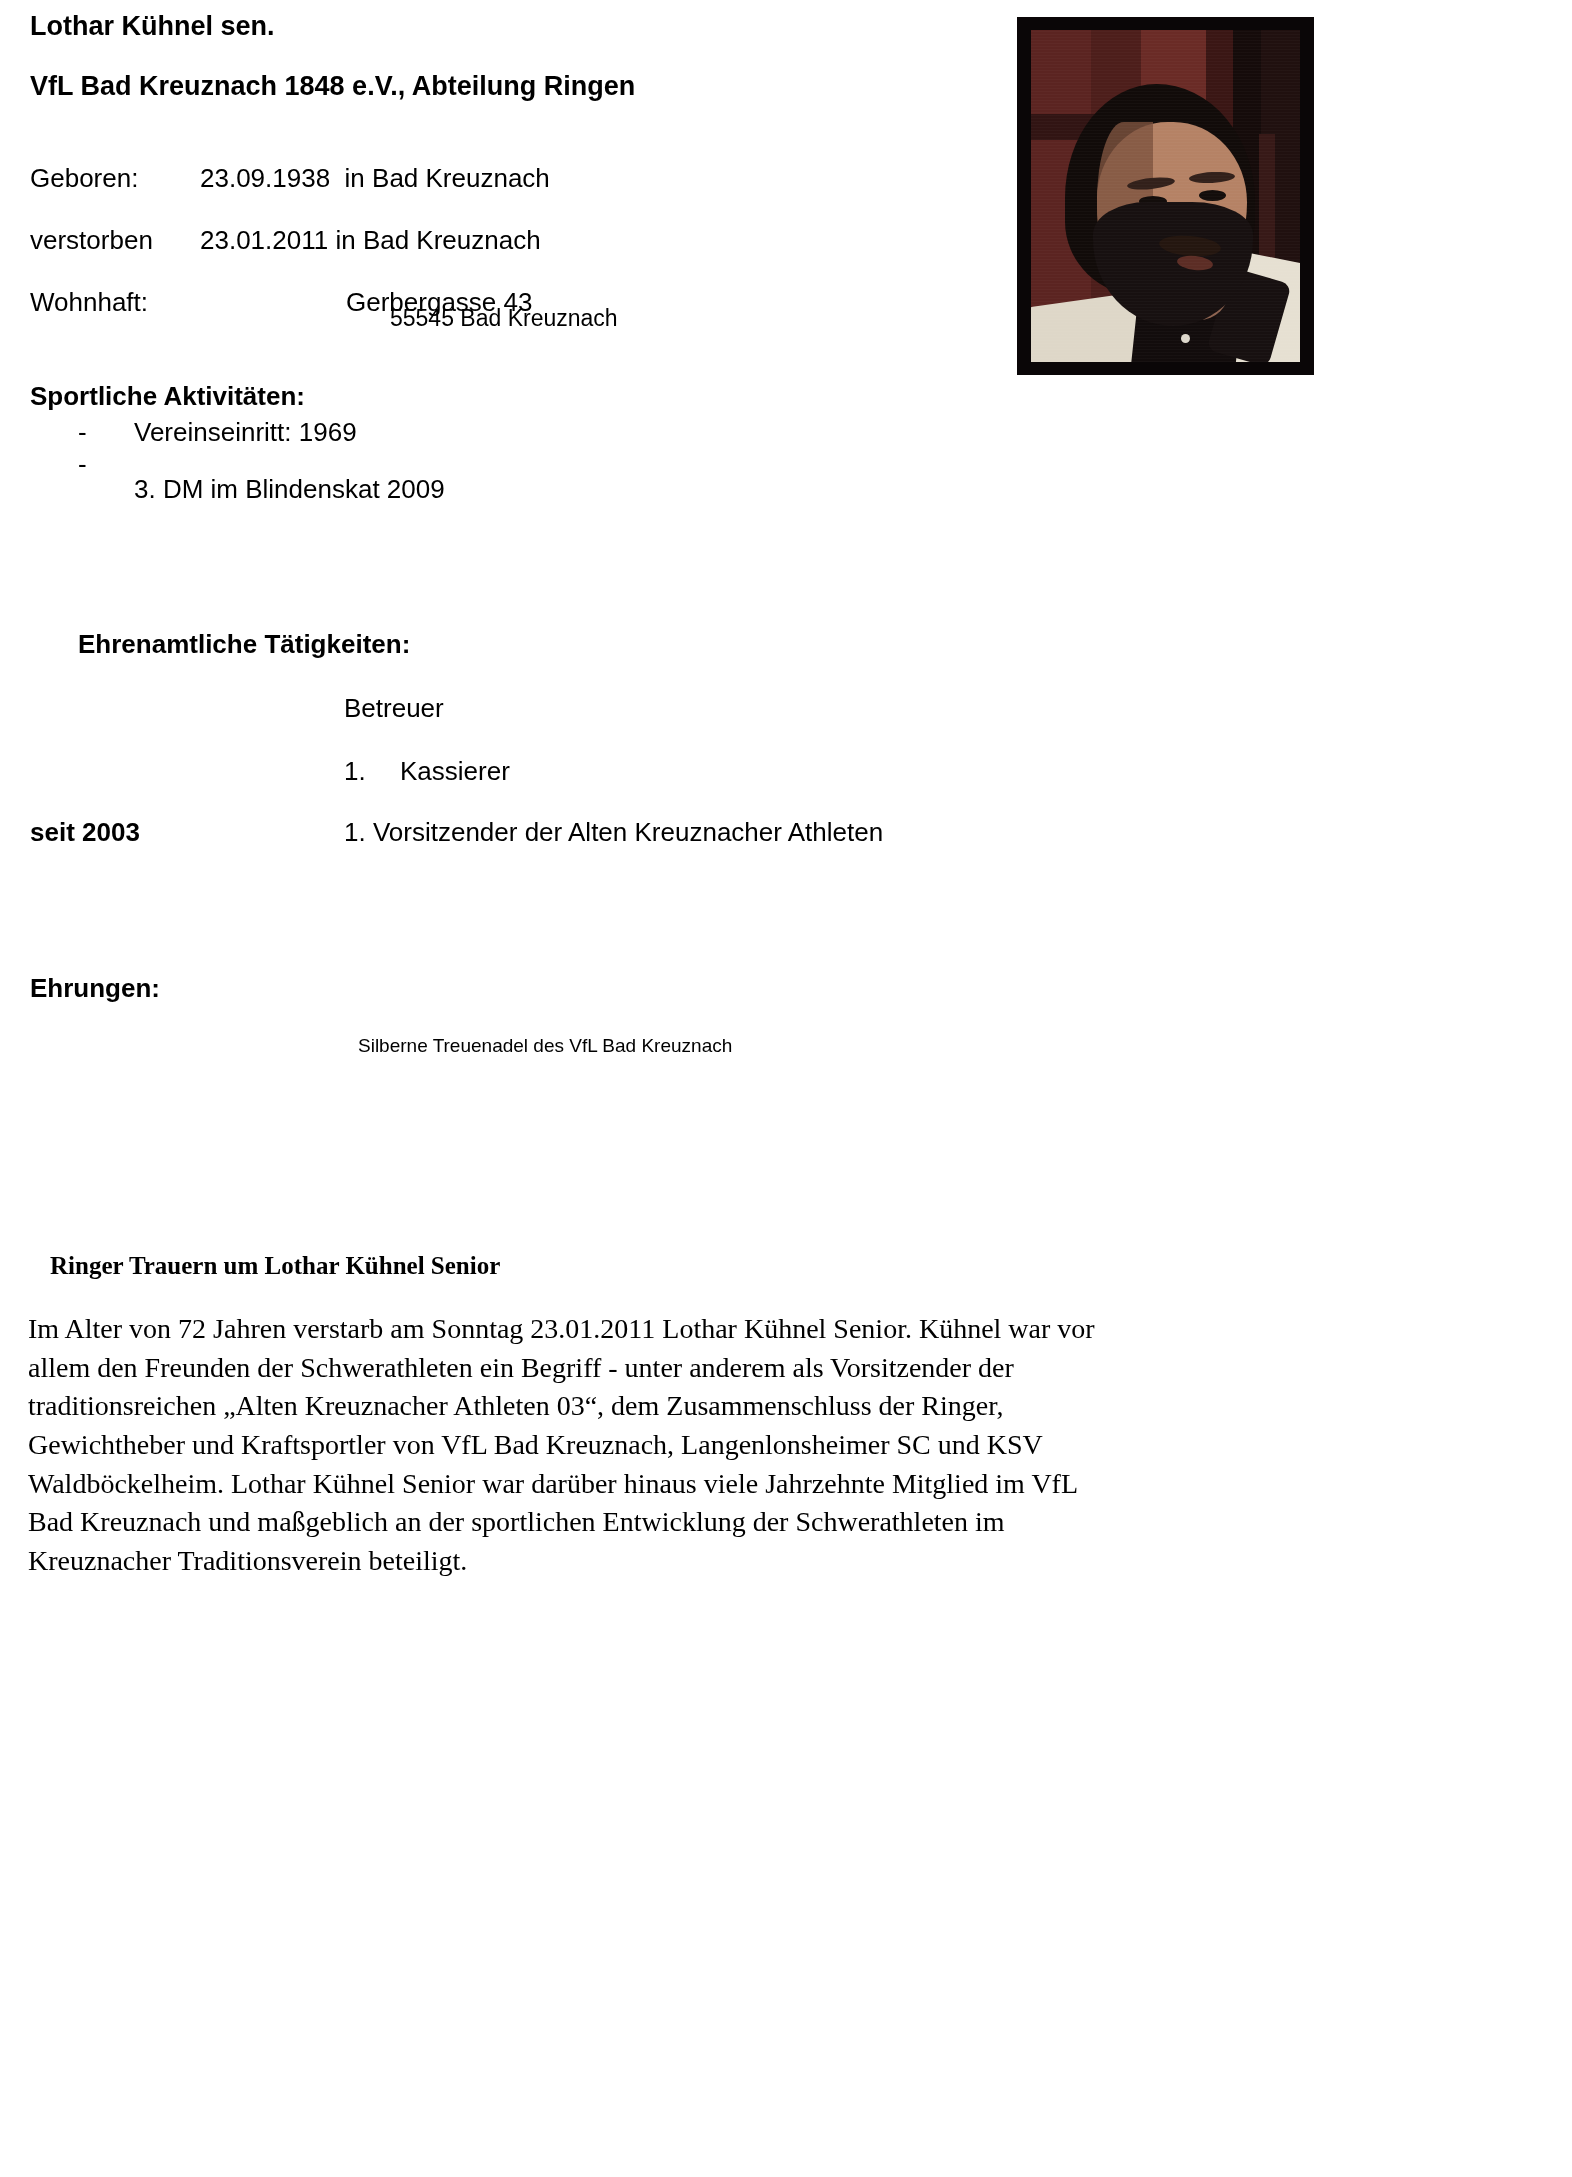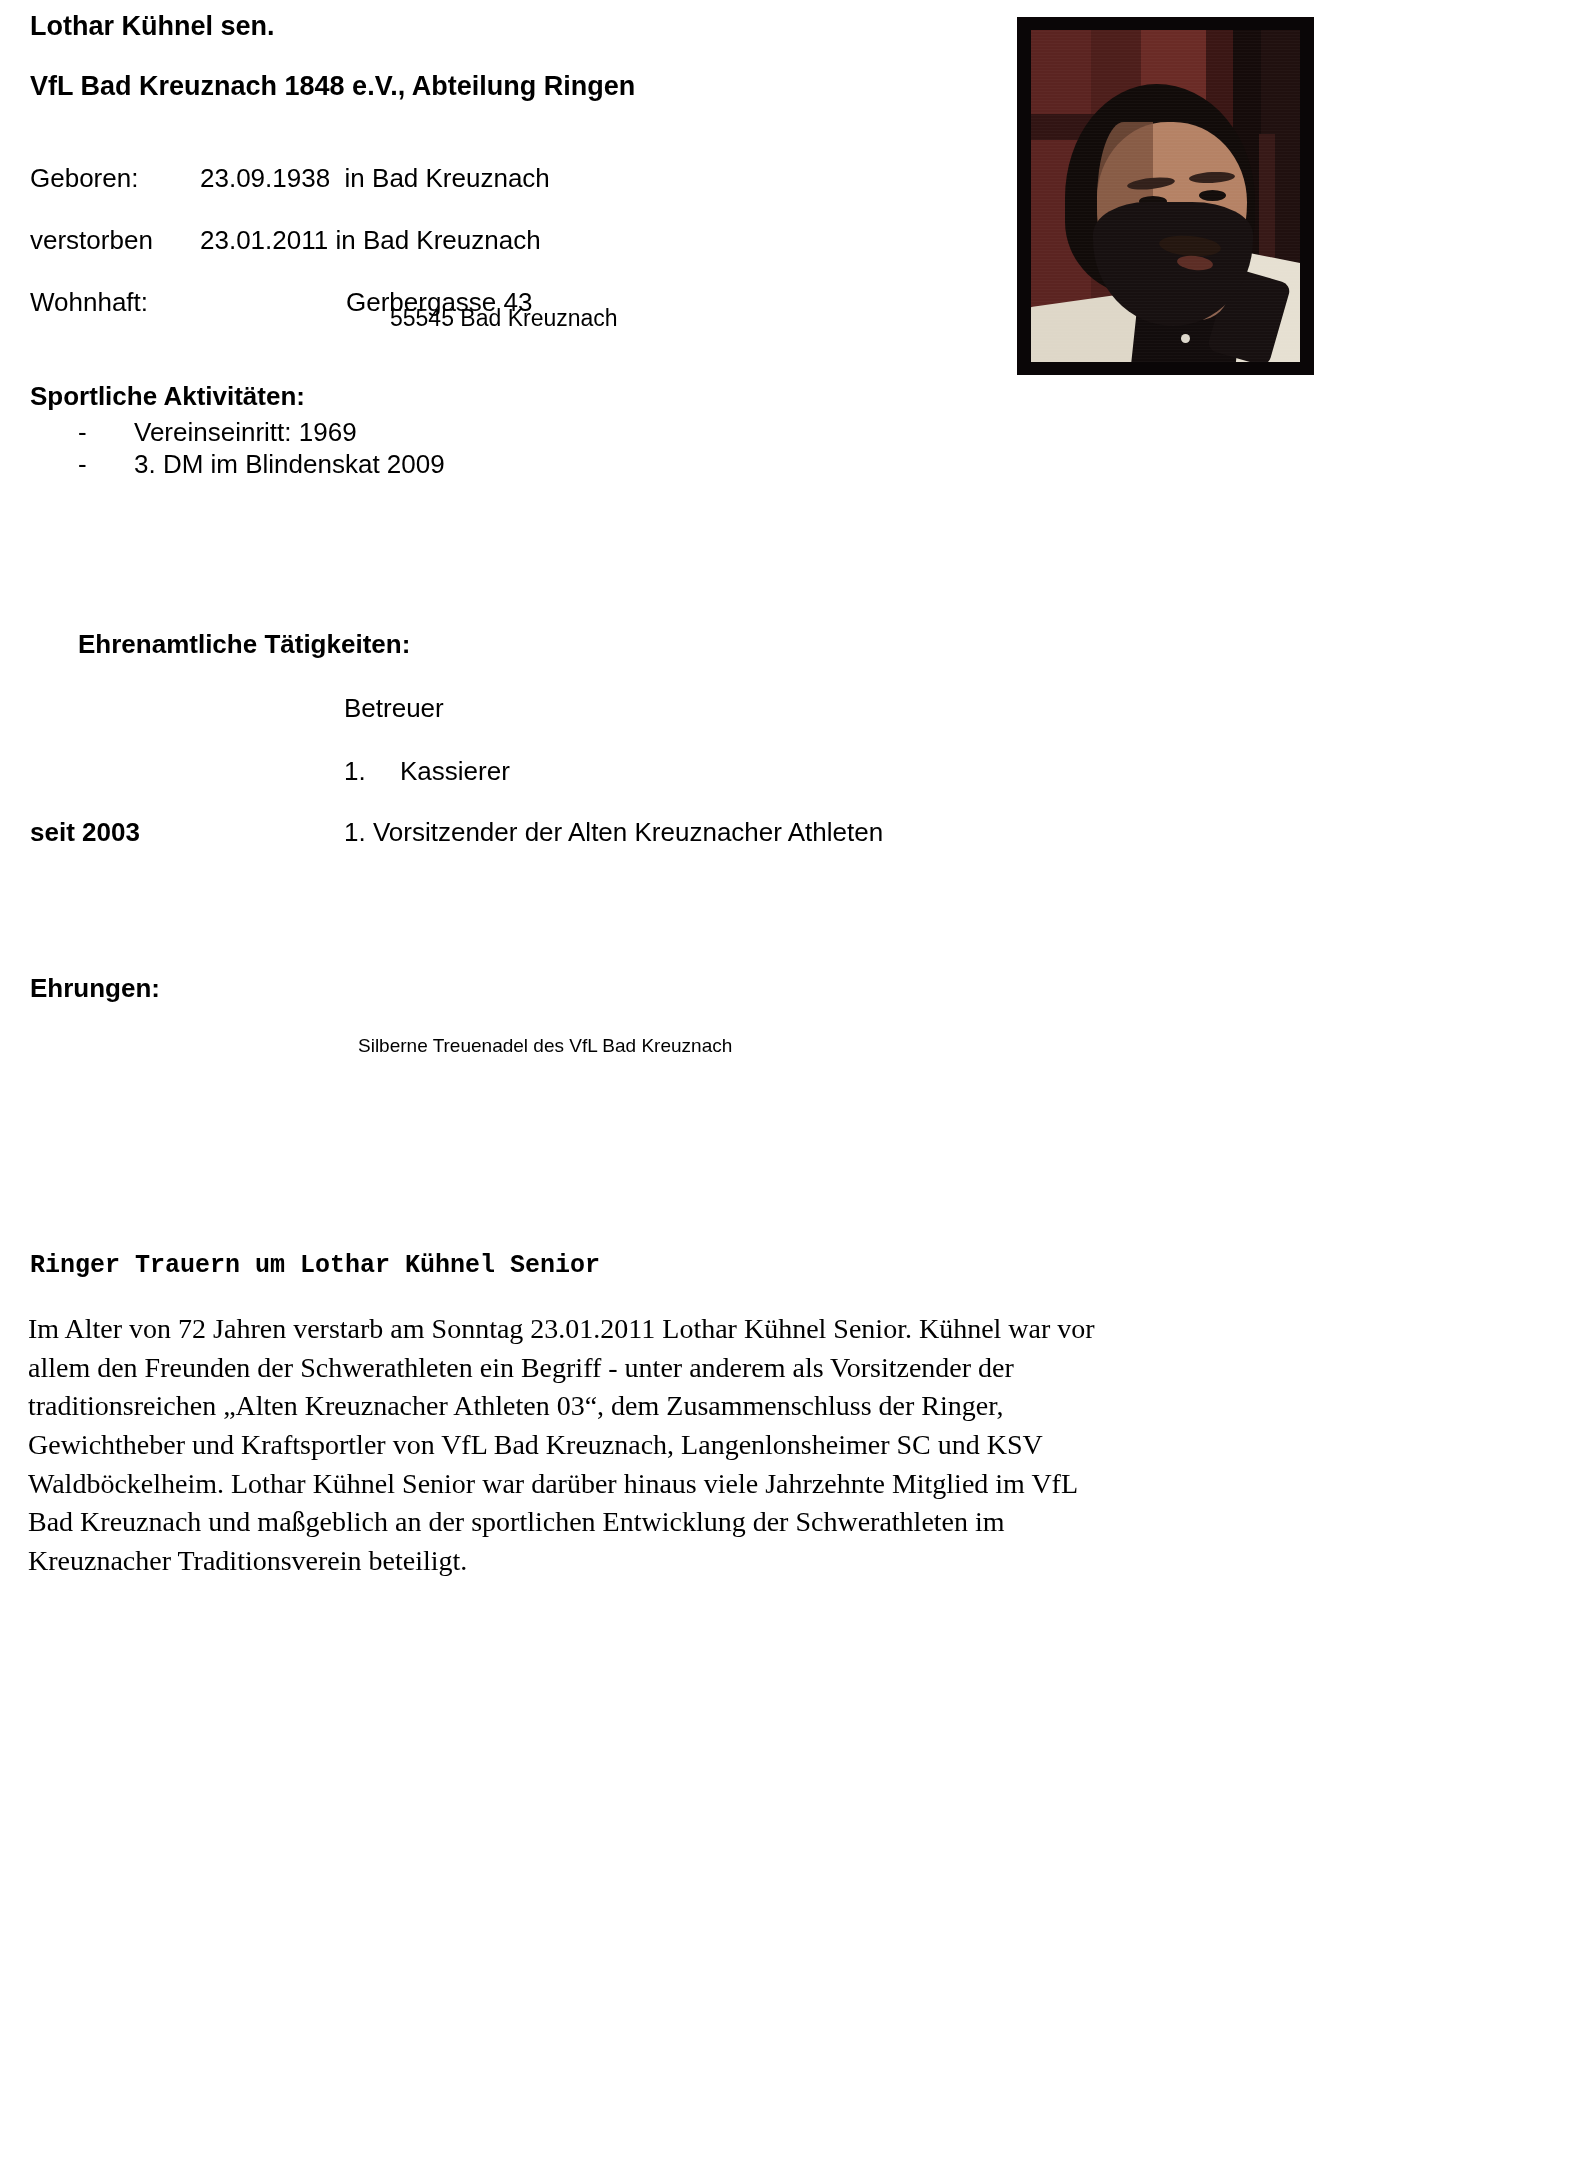--- a/index.html
+++ b/index.html
@@ -191,39 +191,39 @@
     pointer-events: none;
   }
 
   
   .txt {
     position: absolute;
     white-space: pre;
     line-height: 1.1;
   }
   .sans { font-family: "Liberation Sans", sans-serif; }
-  .serif { font-family: Liberation Mono, monospace; }
+  .serif { font-family: Liberation Serif, serif; margin-left: 20px; }
   .b { font-weight: bold; }
 
   .h-name   { left: 30px; top: 12px;  font-size: 27px; }
   .h-club   { left: 30px; top: 72px;  font-size: 27px; }
 
   .l-geb-lbl { left: 30px;  top: 164px; font-size: 26px; }
   .l-geb-val { left: 200px; top: 164px; font-size: 26px; }
   .l-ver-lbl { left: 30px;  top: 226px; font-size: 26px; }
   .l-ver-val { left: 200px; top: 226px; font-size: 26px; }
   .l-woh-lbl { left: 30px;  top: 288px; font-size: 26px; }
   .l-woh-v1  { left: 346px; top: 288px; font-size: 26px; }
   .l-woh-v2  { left: 346px; top: 306px; font-size: 23px; margin-left: 44px; }
 
   .h-sport   { left: 30px;  top: 382px; font-size: 26px; }
   .b-dash1   { left: 78px;  top: 418px; font-size: 26px; }
   .b-item1   { left: 134px; top: 418px; font-size: 26px; }
   .b-dash2   { left: 78px;  top: 450px; font-size: 26px; }
-  .b-item2   { left: 134px; top: 450px; font-size: 26px; }
+  .b-item2   { left: 134px; top: 475px; font-size: 26px; }
 
   .h-ehren   { left: 30px;  top: 630px; font-size: 26px; margin-left: 48px; }
   .e-1       { left: 344px; top: 694px; font-size: 26px; }
   .e-2-num   { left: 344px; top: 757px; font-size: 26px; }
   .e-2-txt   { left: 400px; top: 757px; font-size: 26px; }
   .e-3-lbl   { left: 30px;  top: 818px; font-size: 26px; }
   .e-3-txt   { left: 344px; top: 818px; font-size: 26px; }
 
   .h-ehrung  { left: 30px;  top: 974px;  font-size: 26px; }
   .g-1       { left: 358px; top: 1036px; font-size: 19px; }

